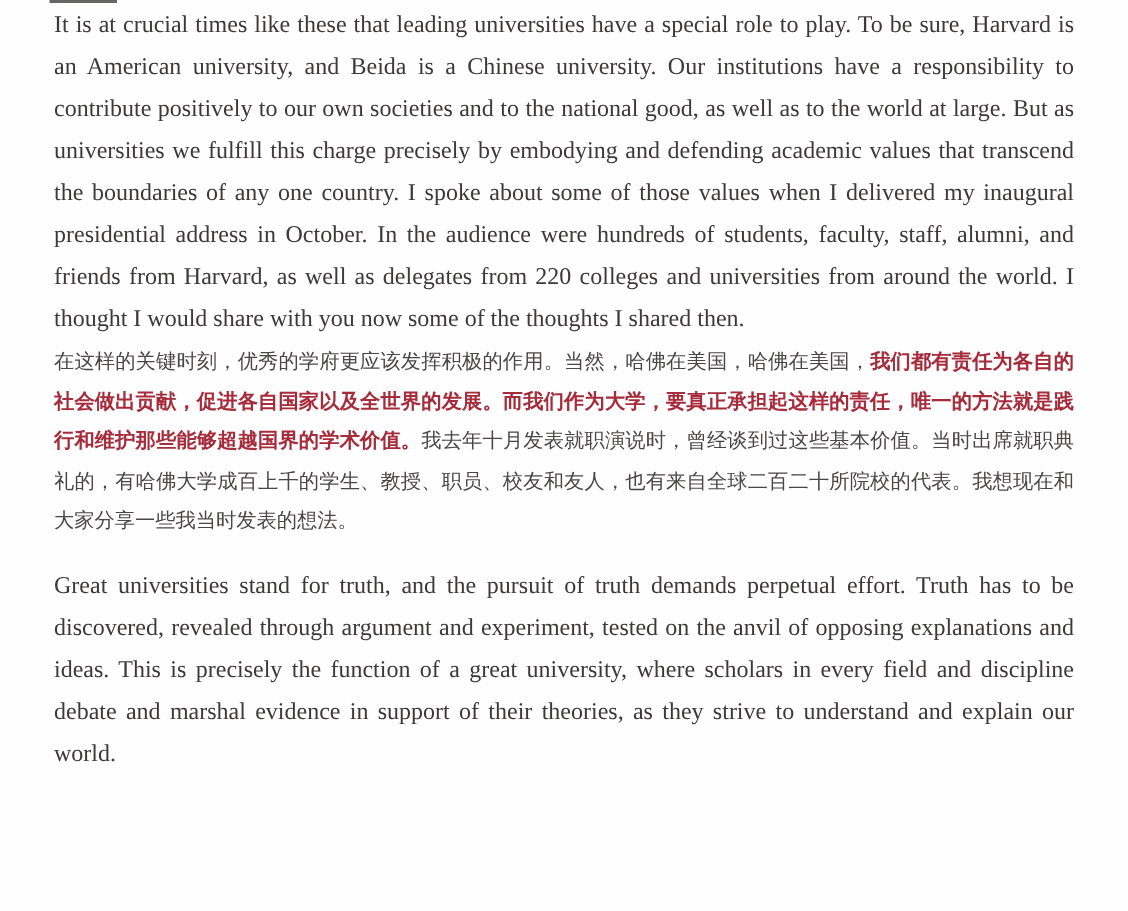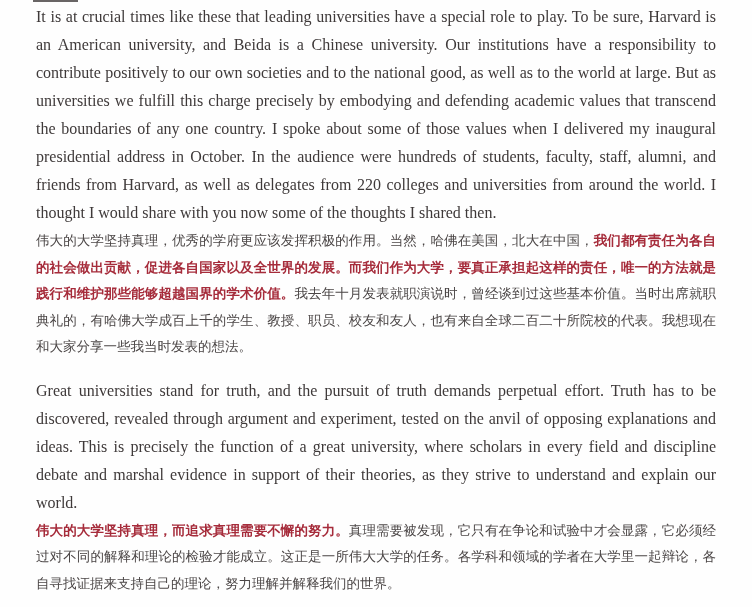--- a/index.html
+++ b/index.html
@@ -55,19 +55,18 @@
 </style>
 </head>
 <body>
 
 <div class="page" style="background: rgb(254, 254, 254);">
 
   <div class="clipped-artifact"></div>
 
   <p class="para en" id="english-paragraph-1" lang="en"><span>It is at crucial times like these that leading universities have a special role to play. To be sure, Harvard is an American university, and Beida is a Chinese university. Our institutions have a responsibility to contribute positively to our own societies and to the national good, as well as to the world at large. But as universities we fulfill this charge precisely by embodying and defending academic values that transcend the boundaries of any one country. I spoke about some of those values when I delivered my inaugural presidential address in October. In the audience were hundreds of students, faculty, staff, alumni, and friends from Harvard, as well as delegates from 220 colleges and universities from around the world. I thought I would share with you now some of the thoughts I shared then.</span></p>
 
-  <p class="para zh" id="chinese-paragraph-1" lang="zh"><span>伟大的大学坚持真理，优秀的学府更应该发挥积极的作用。当然，哈佛在美国，北大在中国，</span><span class="hl">我们都有责任为各自的社会做出贡献，促进各自国家以及全世界的发展。而我们作为大学，要真正承担起这样的责任，唯一的方法就是践行和维护那些能够超越国界的学术价值。</span><span>我去年十月发表就职演说时，曾经谈到过这些基本价值。当时出席就职典礼的，有哈佛大学成百上千的学生、教授、职员、校友和友人，也有来自全球二百二十所院校的代表。我想现在和大家分享一些我当时发表的想法。</span></p>
+  <p class="para zh" id="chinese-paragraph-1" lang="zh"><span>在这样的关键时刻，优秀的学府更应该发挥积极的作用。当然，哈佛在美国，哈佛在美国，</span><span class="hl">我们都有责任为各自的社会做出贡献，促进各自国家以及全世界的发展。而我们作为大学，要真正承担起这样的责任，唯一的方法就是践行和维护那些能够超越国界的学术价值。</span><span>我去年十月发表就职演说时，曾经谈到过这些基本价值。当时出席就职典礼的，有哈佛大学成百上千的学生、教授、职员、校友和友人，也有来自全球二百二十所院校的代表。我想现在和大家分享一些我当时发表的想法。</span></p>
 
   <p class="para en" id="english-paragraph-2" lang="en"><span>Great universities stand for truth, and the pursuit of truth demands perpetual effort. Truth has to be discovered, revealed through argument and experiment, tested on the anvil of opposing explanations and ideas. This is precisely the function of a great university, where scholars in every field and discipline debate and marshal evidence in support of their theories, as they strive to understand and explain our world.</span></p>
 
-  <p class="para zh" id="chinese-paragraph-2" lang="zh"><span class="hl">伟大的大学坚持真理，而追求真理需要不懈的努力。</span><span>真理需要被发现，它只有在争论和试验中才会显露，它必须经过对不同的解释和理论的检验才能成立。这正是一所伟大大学的任务。各学科和领域的学者在大学里一起辩论，各自寻找证据来支持自己的理论，努力理解并解释我们的世界。</span></p>
 
 </div>
 
 </body></html>

